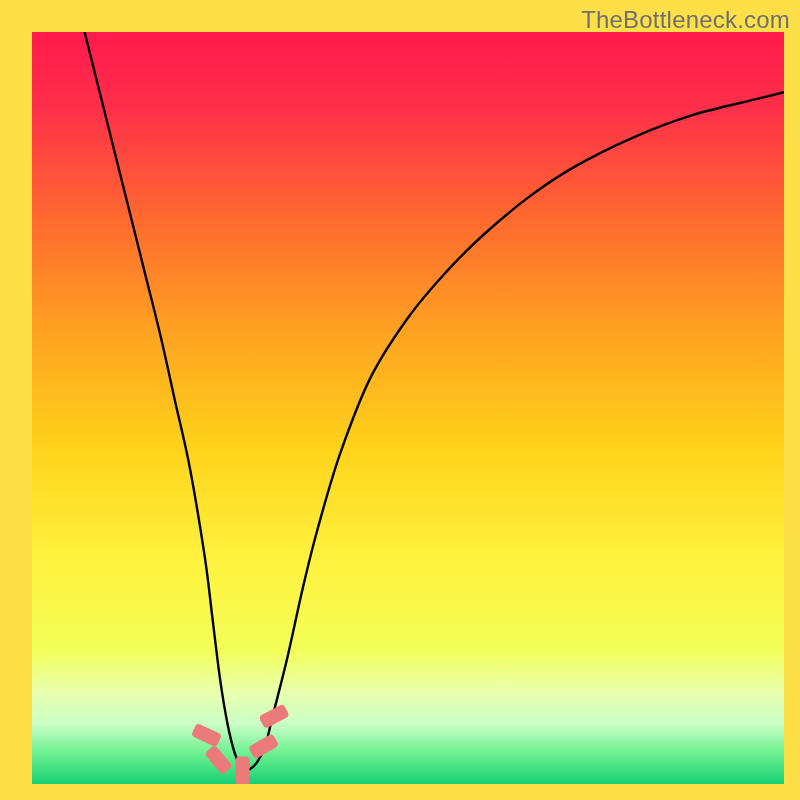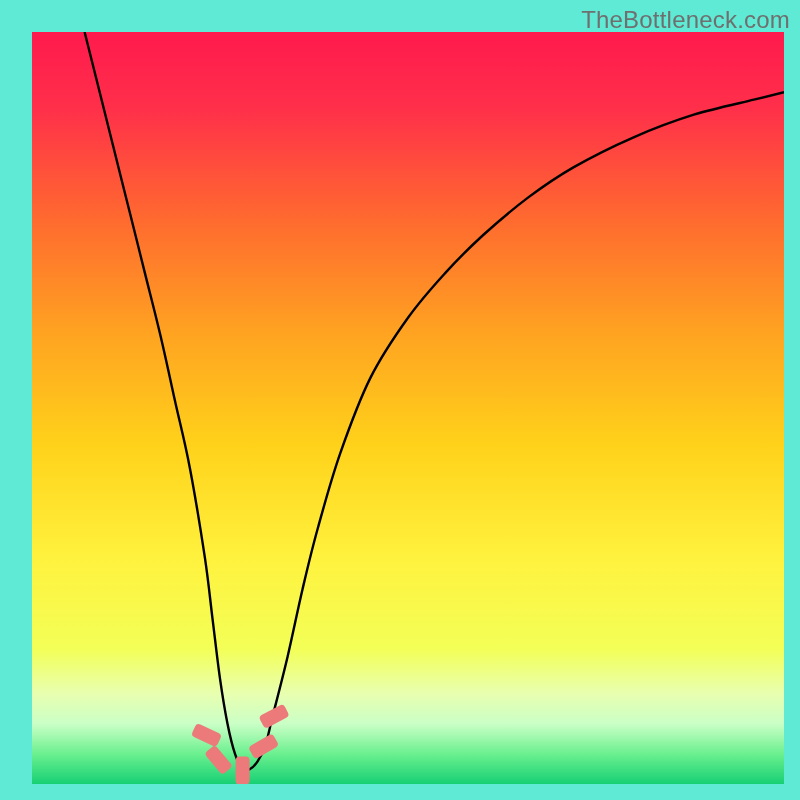--- a/index.html
+++ b/index.html
@@ -10,21 +10,21 @@
     background: #000;
     overflow: hidden;
     font-family: Arial, Helvetica, sans-serif;
   }
   .frame {
     position: absolute;
     left: 0;
     top: 0;
     width: 800px;
     height: 800px;
-    background: #5eead4;
+    background: #fde047;
   }
   .plot-area {
     position: absolute;
     left: 32px;
     top: 32px;
     width: 752px;
     height: 752px;
   }
   .watermark {
     position: absolute;

